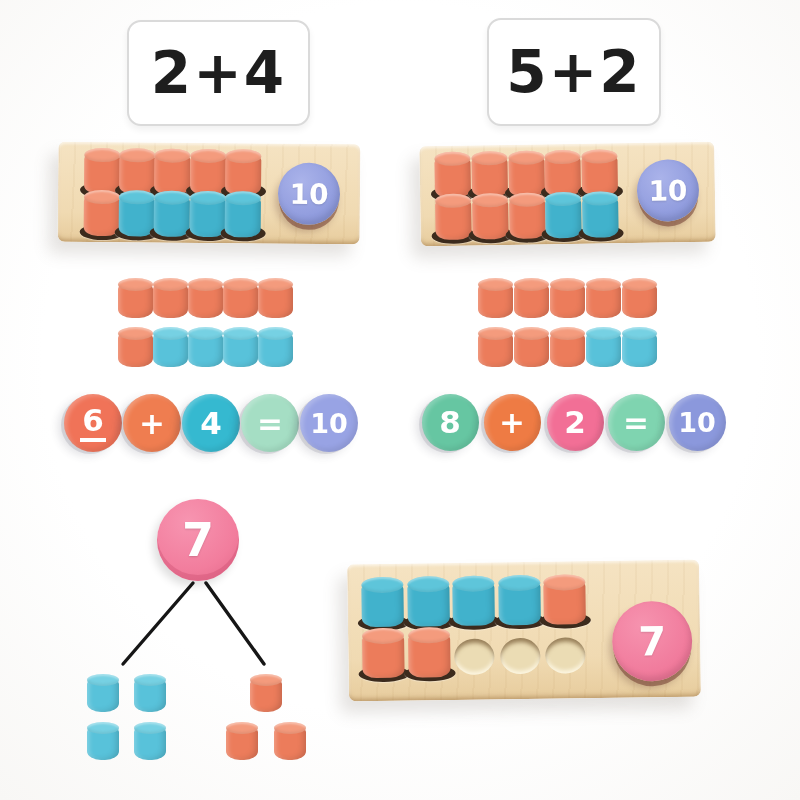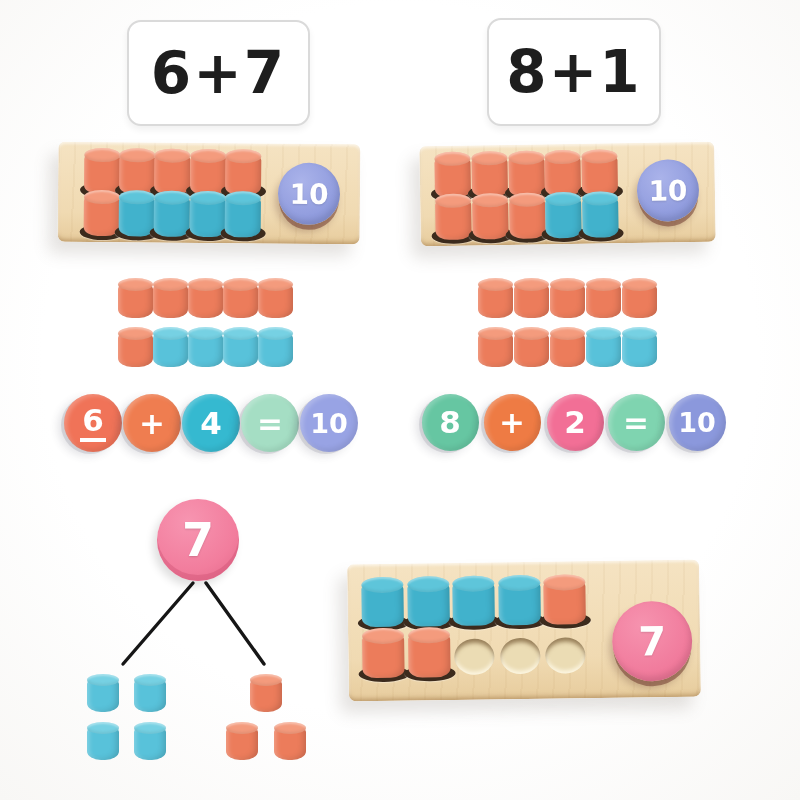--- a/index.html
+++ b/index.html
@@ -72,25 +72,25 @@
     text-shadow:0 1px 2px rgba(0,0,0,0.15);
   }
   .bond-svg{position:absolute;left:0;top:0;pointer-events:none;}
 </style>
 </head>
 <body>
 
 <div class="scene">
 
   <div class="card" id="cardA" style="left:127px;top:20px;width:179px;height:102px;">
-    <span class="card-text">6+7</span>
+    <span class="card-text">2+4</span>
   </div>
 
   <div class="card" id="cardB" style="left:487px;top:18px;width:170px;height:104px;">
-    <span class="card-text">8+1</span>
+    <span class="card-text">5+2</span>
   </div>
 
   <div class="board" id="board0" style="left: 58px; top: 143px; width: 302px; height: 100px; transform: rotate(0.5deg);">
       <div class="hole-rim" style="left: 21.5px; top: 40px; width: 45px; height: 16px;"></div>
       <div class="cyl" style="left: 26px; top: 6px; width: 36px; height: 46px;">
         <div class="cyl-body" style="top: 7px; background: rgb(236, 124, 91);"></div>
         <div class="cyl-top" style="height: 14px; background: rgb(244, 155, 125);"></div>
       </div>
       <div class="hole-rim" style="left: 56.5px; top: 40px; width: 45px; height: 16px;"></div>
       <div class="cyl" style="left: 61px; top: 6px; width: 36px; height: 46px;">

